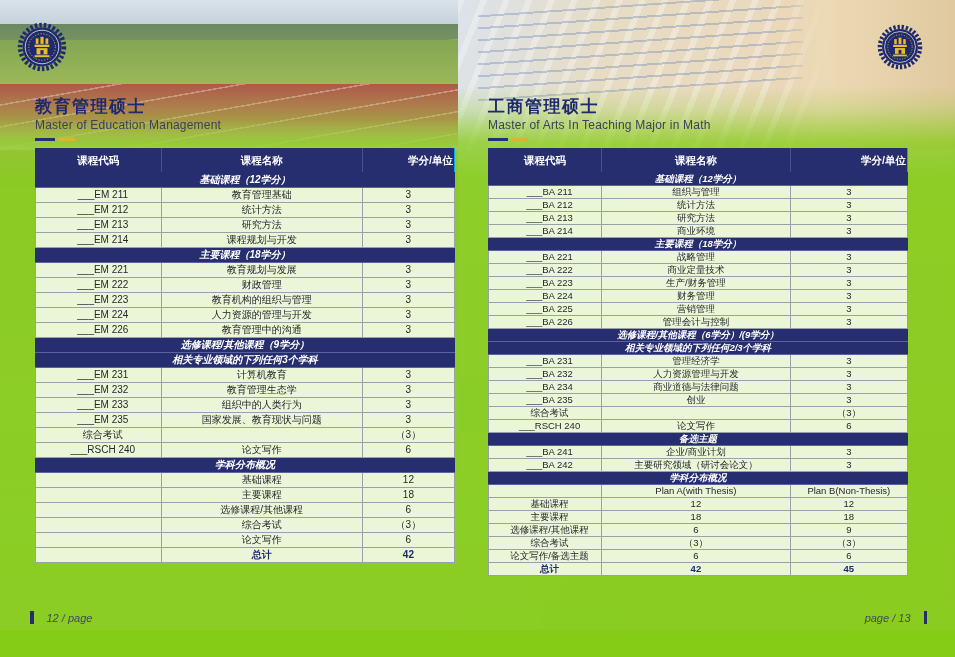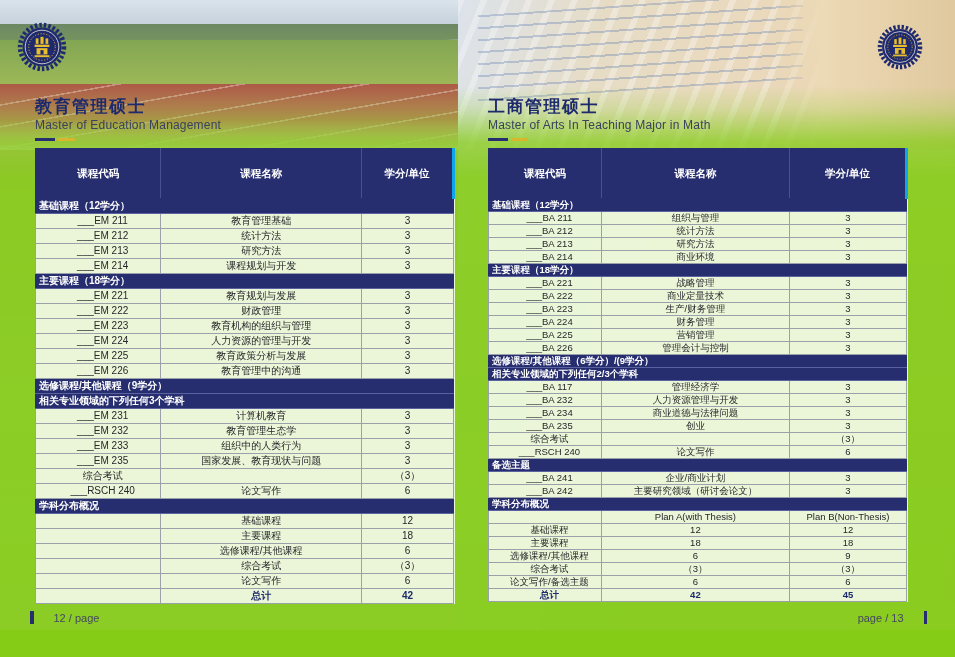--- a/index.html
+++ b/index.html
@@ -35,31 +35,31 @@
   .program.right{left:488px;}
   .ptitle{margin:0;font-size:17px;line-height:19px;font-weight:700;color:#1d2a6b;letter-spacing:1.5px;}
   .psub{font-size:12px;line-height:13px;color:#39425c;margin-top:3px;letter-spacing:.2px;}
   .uline{display:flex;gap:3px;margin-top:6px;}
   .uline .n{width:20px;height:3px;background:#272e6f;}
   .uline .y{width:17px;height:3px;background:#d9b62c;}
   
   table.ptable{border-collapse:collapse;width:420px;table-layout:fixed;margin-top:7px;
                background:rgba(255,255,255,.82);font-size:10px;color:#26262b;}
   .ptable th{background:#272e6f;color:#fff;font-weight:700;font-size:10.5px;height:21px;
-             border:1px solid #272e6f;border-right:1px solid #4a5190;padding:14px;}
-  .ptable th:last-child{border-right:3px solid #0ea5e9;}
+             border:1px solid #272e6f;border-right:1px solid #4a5190;padding:1px;}
+  .ptable th:last-child{border-right:1px solid #0ea5e9;text-align:right;}
   .ptable td{border:1px solid #9ba1ab;height:14px;line-height:1.05;text-align:center;
              padding:0 3px;overflow:hidden;white-space:nowrap;}
   .program.right .ptable td{height:12px;font-size:9.5px;}
   .ptable td.c0{text-align:center;padding-left:12px;}
   .ptable tr.sec td{background:#272e6f;color:#fff;font-weight:700;border:1px solid #272e6f;
-             border-bottom:1px solid #5b62a0;text-align:left;padding-left:3px;}
+             border-bottom:1px solid #5b62a0;text-align:center;padding-left:3px;font-style:italic;}
   .ptable tr.total td{color:#1d2a6b;font-weight:700;}
   
-  .footer{position:absolute;bottom:33px;font-size:11px;color:#44485e;display:flex;align-items:center;gap:20px;}
+  .footer{position:absolute;bottom:33px;font-size:11px;font-style:italic;color:#44485e;display:flex;align-items:center;gap:13px;}
   .footer .bar{width:3.5px;height:13px;background:#272e6f;font-style:normal;}
   .footer-left{left:30px;}
   .footer-right{right:28px;align-items:flex-end;}
 </style>
 </head>
 <body>
 
 <div class="page">
 
   <div class="banner-art">
@@ -177,25 +177,20 @@
             <td class="c0">___EM 223</td>
             <td class="c1">教育机构的组织与管理</td>
             <td class="c2">3</td>
           </tr>
           <tr class="r">
             <td class="c0">___EM 224</td>
             <td class="c1">人力资源的管理与开发</td>
             <td class="c2">3</td>
           </tr>
           <tr class="r">
-            <td class="c0">___EM 225</td>
-            <td class="c1">教育政策分析与发展</td>
-            <td class="c2">3</td>
-          </tr>
-          <tr class="r">
             <td class="c0">___EM 226</td>
             <td class="c1">教育管理中的沟通</td>
             <td class="c2">3</td>
           </tr>
           <tr class="sec">
             <td colspan="3">选修课程/其他课程（9学分）</td>
           </tr>
           <tr class="sec">
             <td colspan="3">相关专业领域的下列任何3个学科</td>
           </tr>
@@ -343,21 +338,21 @@
             <td class="c1">管理会计与控制</td>
             <td class="c2">3</td>
           </tr>
           <tr class="sec">
             <td colspan="3">选修课程/其他课程（6学分）/(9学分）</td>
           </tr>
           <tr class="sec">
             <td colspan="3">相关专业领域的下列任何2/3个学科</td>
           </tr>
           <tr class="r">
-            <td class="c0">___BA 117</td>
+            <td class="c0">___BA 231</td>
             <td class="c1">管理经济学</td>
             <td class="c2">3</td>
           </tr>
           <tr class="r">
             <td class="c0">___BA 232</td>
             <td class="c1">人力资源管理与开发</td>
             <td class="c2">3</td>
           </tr>
           <tr class="r">
             <td class="c0">___BA 234</td>

